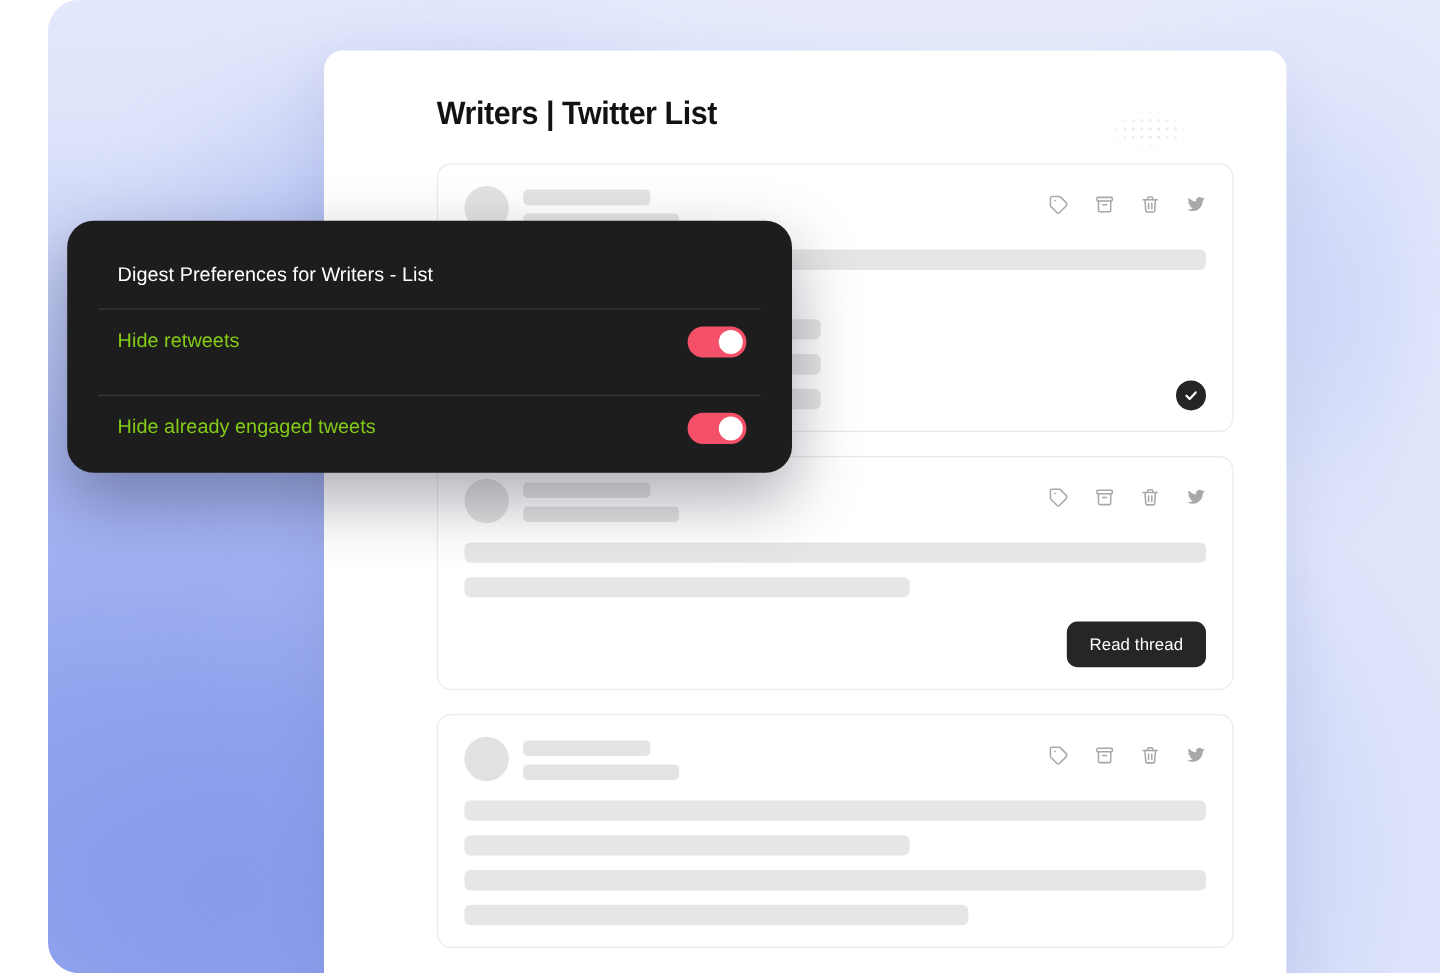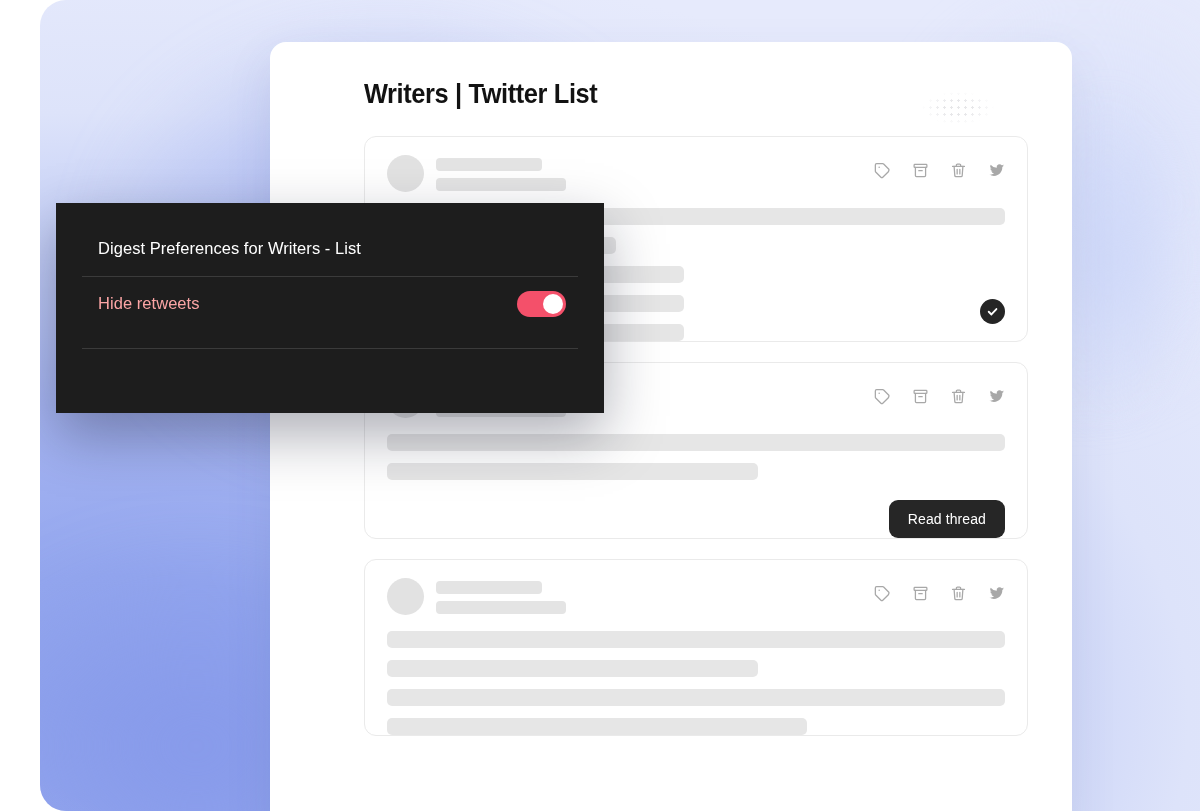--- a/index.html
+++ b/index.html
@@ -120,21 +120,21 @@
     transform: scaleX(0.94);
     transform-origin: left center;
   }
 
   
   .card {
     position: relative;
     border: 1px solid #eaeaea;
     border-radius: 12px;
     background: #ffffff;
-    padding: 18px 22px 0 22px;
+    padding: 18px 22px 18px 22px;
     margin-bottom: 20px;
   }
 
   .card-head {
     display: flex;
     align-items: flex-start;
     justify-content: space-between;
   }
 
   .identity {
@@ -204,25 +204,25 @@
     align-items: center;
     justify-content: center;
     cursor: pointer;
   }
   .done-badge svg { width: 13px; height: 13px; color: #ffffff; display: block; }
 
   
   .prefs-modal {
     position: absolute;
     left: 16px;
-    top: 203px;
-    width: 548px;
+    top: 184px;
+    width: 604px;
     height: 210px;
     background: #1d1d1d;
-    border-radius: 0;
+    border-radius: 22px;
     box-shadow: 0 22px 54px rgba(15, 18, 40, 0.34);
     overflow: hidden;
   }
 
   .prefs-title {
     color: #ffffff;
     font-family: "Liberation Sans", sans-serif;
     font-size: 16.5px;
     font-weight: 400;
     letter-spacing: 0.05px;
@@ -238,21 +238,21 @@
 
   .prefs-row {
     display: flex;
     align-items: center;
     justify-content: space-between;
     padding: 0 38px 0 42px;
     height: 54px;
   }
 
   .prefs-row-label {
-    color: #fca5a5;
+    color: #84cc16;
     font-family: "Liberation Sans", sans-serif;
     font-size: 16.5px;
     font-weight: 400;
     letter-spacing: 0.05px;
   }
 
   .toggle {
     width: 49px;
     height: 26px;
     border-radius: 13px;
@@ -443,16 +443,22 @@
     <div class="prefs-title">Digest Preferences for Writers - List</div>
     <div class="prefs-divider"></div>
     <div id="prefs-rows">
         <div class="prefs-row">
           <span class="prefs-row-label">Hide retweets</span>
           <span class="toggle" data-state="on">
             <span class="knob"></span>
           </span>
         </div>
         <div class="prefs-divider"></div>
+        <div class="prefs-row">
+          <span class="prefs-row-label">Hide already engaged tweets</span>
+          <span class="toggle" data-state="on">
+            <span class="knob"></span>
+          </span>
+        </div>
       </div>
   </div>
 
 </div>
 
 </body></html>

